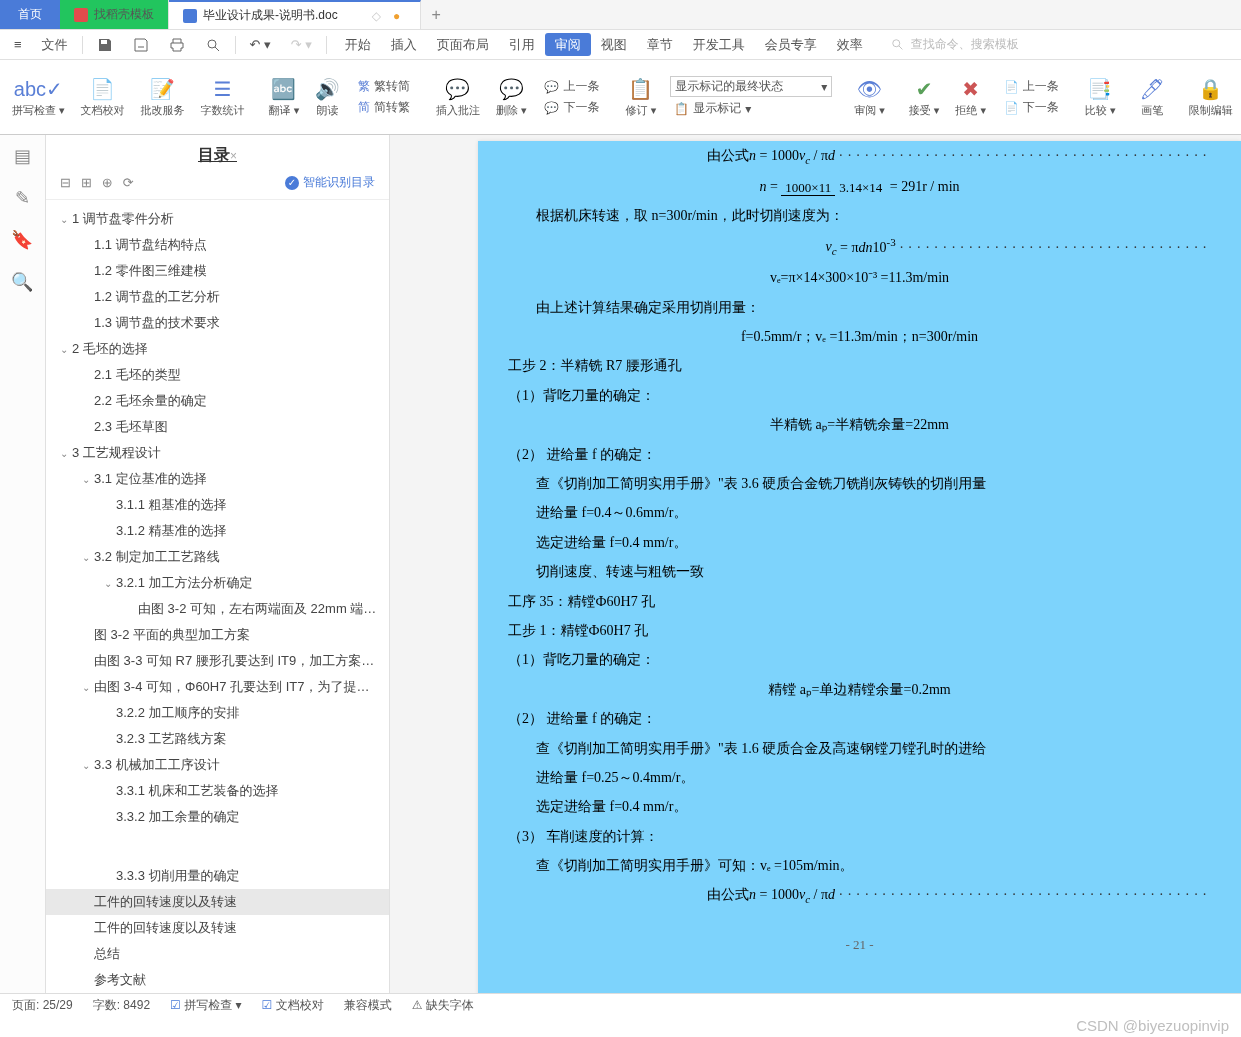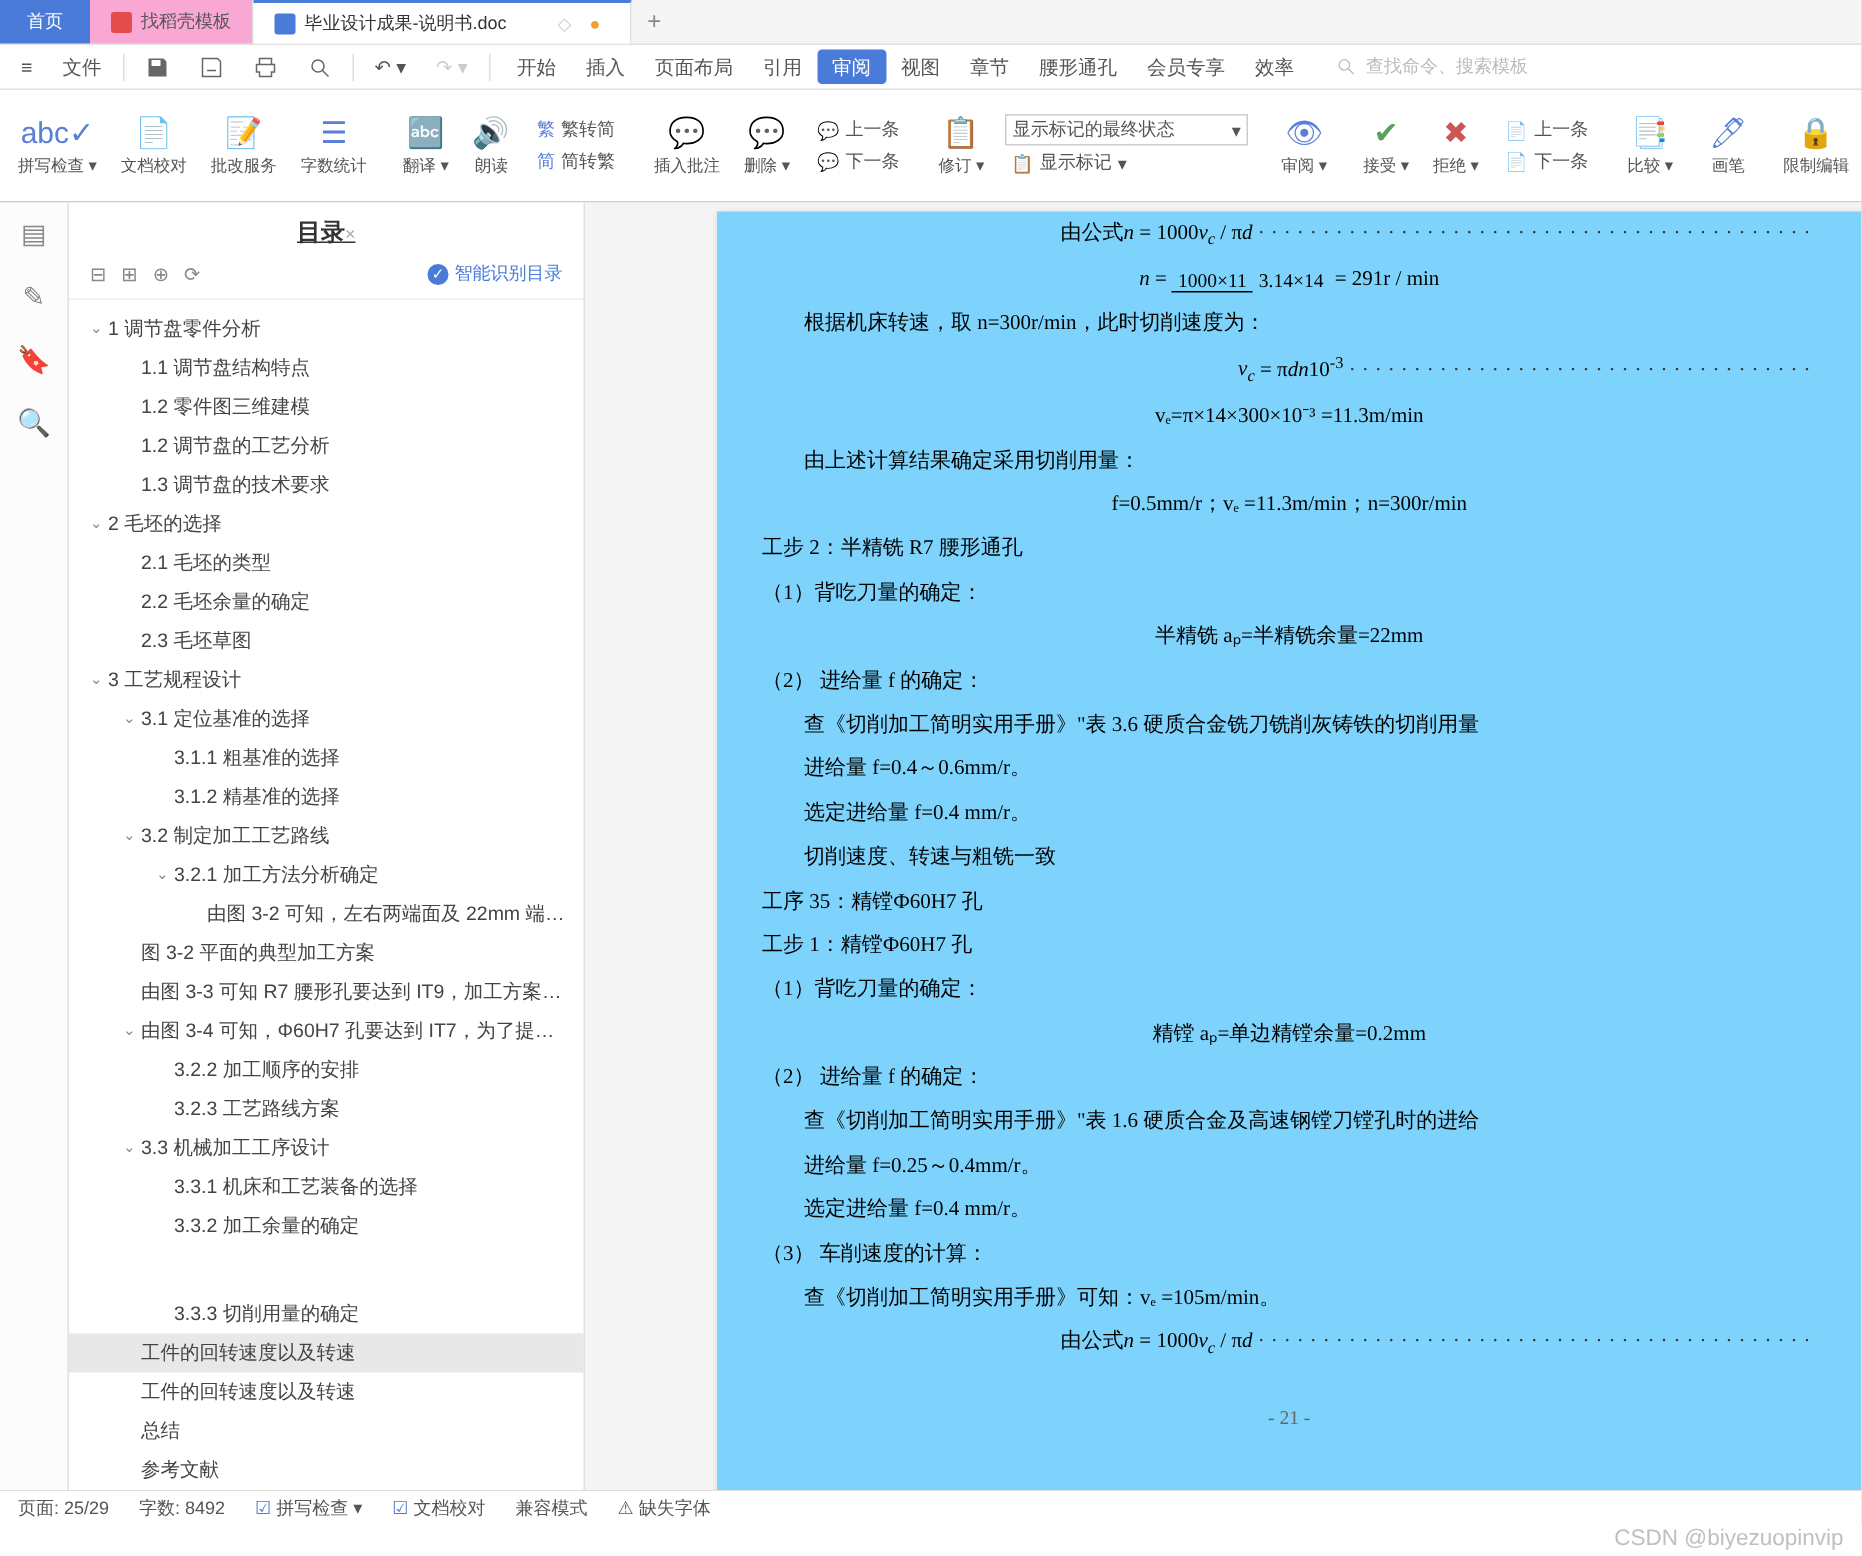--- a/index.html
+++ b/index.html
@@ -2,21 +2,21 @@
 <html><head>
 <meta charset="utf-8">
 <style>
 * { box-sizing: border-box; margin: 0; padding: 0; }
 body { font-family: "Microsoft YaHei", Arial, sans-serif; font-size: 12px; color: #333; background: #fff; width: 1241px; height: 1037px; overflow: hidden; position: relative; }
 
 
 .tabs-row { height: 30px; background: #f5f5f5; display: flex; align-items: stretch; border-bottom: 1px solid #e0e0e0; }
 .tab-item { display: flex; align-items: center; padding: 0 14px; gap: 6px; font-size: 12px; cursor: pointer; }
 .tab-home { background: #4a7bd8; color: #fff; width: 60px; padding: 0; justify-content: center; }
-.tab-norm { background: #f9a8d4; border-right: 1px solid #e0e0e0; color: #555; }
+.tab-norm { background: #22c55e; border-right: 1px solid #e0e0e0; color: #555; }
 .tab-active { background: #fff; border-top: 2px solid #4a7bd8; color: #333; }
 .tab-icon { width: 14px; height: 14px; display: inline-block; }
 .icon-red { background: #e34c4c; border-radius: 2px; }
 .icon-blue { background: #4a7bd8; border-radius: 2px; }
 .tab-add { width: 30px; display: flex; align-items: center; justify-content: center; color: #888; font-size: 16px; }
 
 
 .toolbar-row { height: 30px; display: flex; align-items: center; padding: 0 8px; gap: 8px; border-bottom: 1px solid #e0e0e0; color: #555; }
 .tb-btn { padding: 2px 6px; cursor: pointer; display: flex; align-items: center; gap: 3px; font-size: 13px; border-radius: 3px; }
 .tb-sep { width: 1px; height: 18px; background: #ddd; }
@@ -120,21 +120,21 @@
   <span class="tb-btn">
       <svg class="tb-ic" viewBox="0 0 16 16">
         <circle cx="7" cy="7" r="4" fill="none" stroke="currentColor"></circle>
         <path stroke="currentColor" d="M10 10l4 4"></path>
       </svg>
     </span>
   <span class="tb-sep"></span>
   <span class="tb-btn">↶ ▾</span>
   <span class="tb-btn" style="color:#ccc">↷ ▾</span>
   <span class="tb-sep"></span>
-  <span id="menus"><span class="menu-item">开始</span><span class="menu-item">插入</span><span class="menu-item">页面布局</span><span class="menu-item">引用</span><span class="menu-item active">审阅</span><span class="menu-item">视图</span><span class="menu-item">章节</span><span class="menu-item">腰形通孔</span><span class="menu-item">会员专享</span><span class="menu-item">效率</span></span>
+  <span id="menus"><span class="menu-item">开始</span><span class="menu-item">插入</span><span class="menu-item">页面布局</span><span class="menu-item">引用</span><span class="menu-item active">审阅</span><span class="menu-item">视图</span><span class="menu-item">章节</span><span class="menu-item">开发工具</span><span class="menu-item">会员专享</span><span class="menu-item">效率</span></span>
   <span class="search-box">
     <svg width="14" height="14" viewBox="0 0 16 16">
         <circle cx="6" cy="6" r="4" fill="none" stroke="#bbb"></circle>
         <path stroke="#bbb" d="M9 9l4 4"></path>
       </svg>
     <span>查找命令、搜索模板</span>
   </span>
 </div>
 
 <div class="ribbon">

